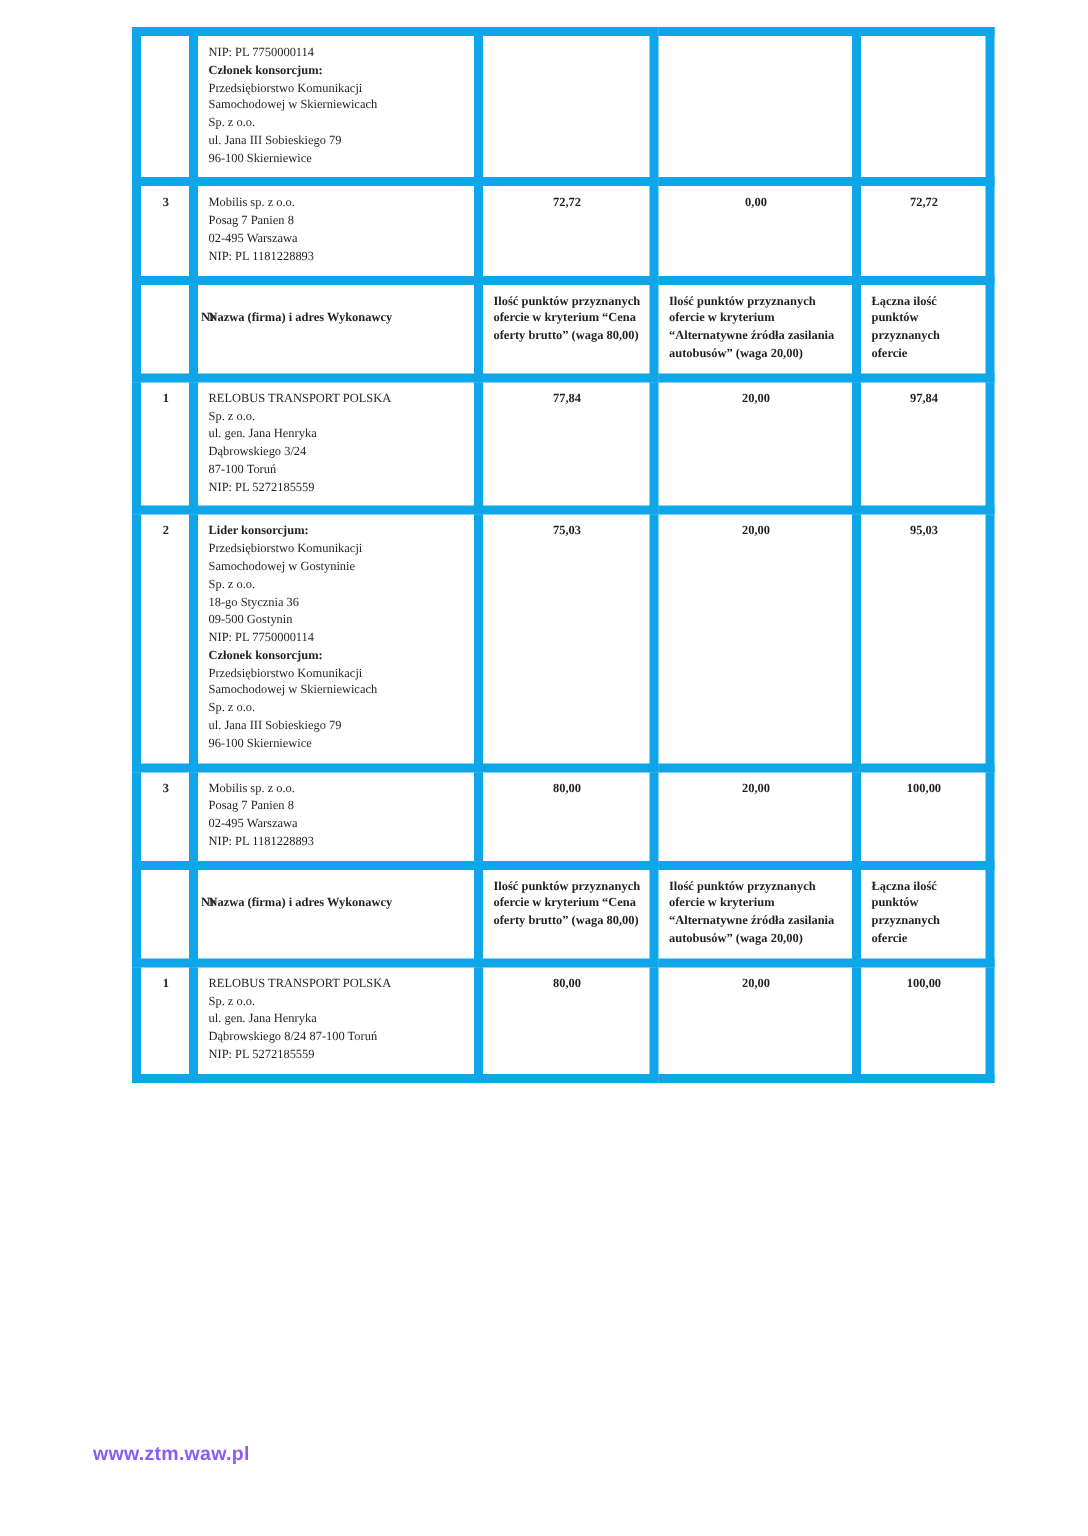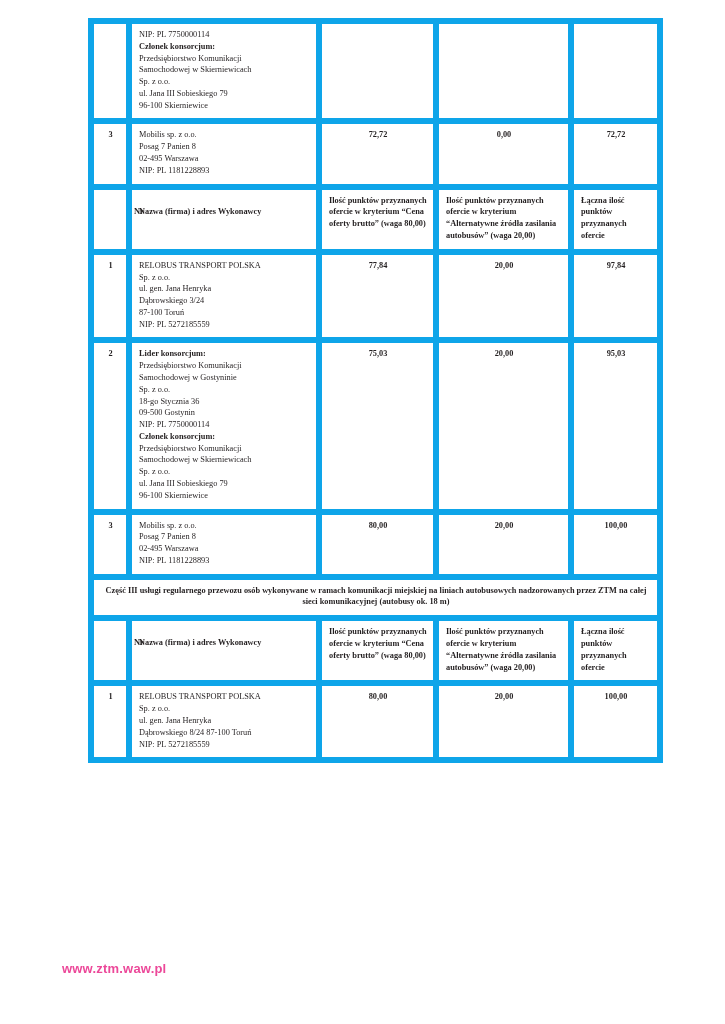--- a/index.html
+++ b/index.html
@@ -78,21 +78,21 @@
     padding-top: 16px;
     padding-left: 40px;
   }
   .head-row td.h-name {
     padding-top: 16px;
   }
   .footer-link {
     position: absolute;
     left: 62px;
     bottom: 48px;
-    color: #ec4899;
+    color: #8b5cf6;
     font-family: "Liberation Sans", sans-serif;
     font-weight: bold;
     font-size: 13px;
     letter-spacing: 0.2px;
     text-decoration: none;
   }
 </style>
 </head>
 <body>
 
@@ -189,23 +189,20 @@
           <span class="ln">Mobilis sp. z o.o.</span>
           <span class="ln">Posag 7 Panien 8</span>
           <span class="ln">02-495 Warszawa</span>
           <span class="ln">NIP: PL 1181228893</span>
         </td>
         <td class="cell-num">80,00</td>
         <td class="cell-num">20,00</td>
         <td class="cell-num">100,00</td>
       </tr>
 
-      <tr class="section-banner">
-        <td colspan="5">Część III usługi regularnego przewozu osób wykonywane w ramach komunikacji miejskiej na liniach autobusowych nadzorowanych przez ZTM na całej sieci komunikacyjnej (autobusy ok. 18 m)</td>
-      </tr>
 
       <tr class="head-row">
         <td class="h-nr">Nr</td>
         <td class="h-name">Nazwa (firma) i adres Wykonawcy</td>
         <td>Ilość punktów przyznanych ofercie w kryterium “Cena oferty brutto” (waga 80,00)</td>
         <td>Ilość punktów przyznanych ofercie w kryterium “Alternatywne źródła zasilania autobusów” (waga 20,00)</td>
         <td>Łączna ilość punktów przyznanych ofercie</td>
       </tr>
 
       <tr>

